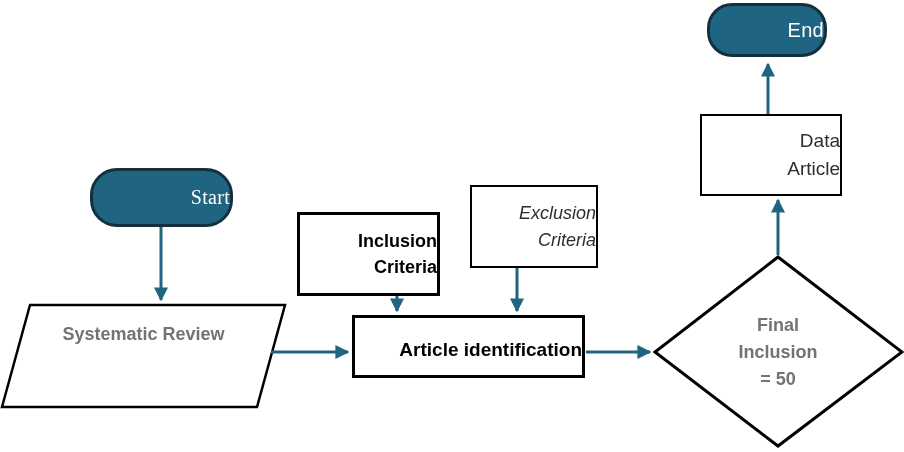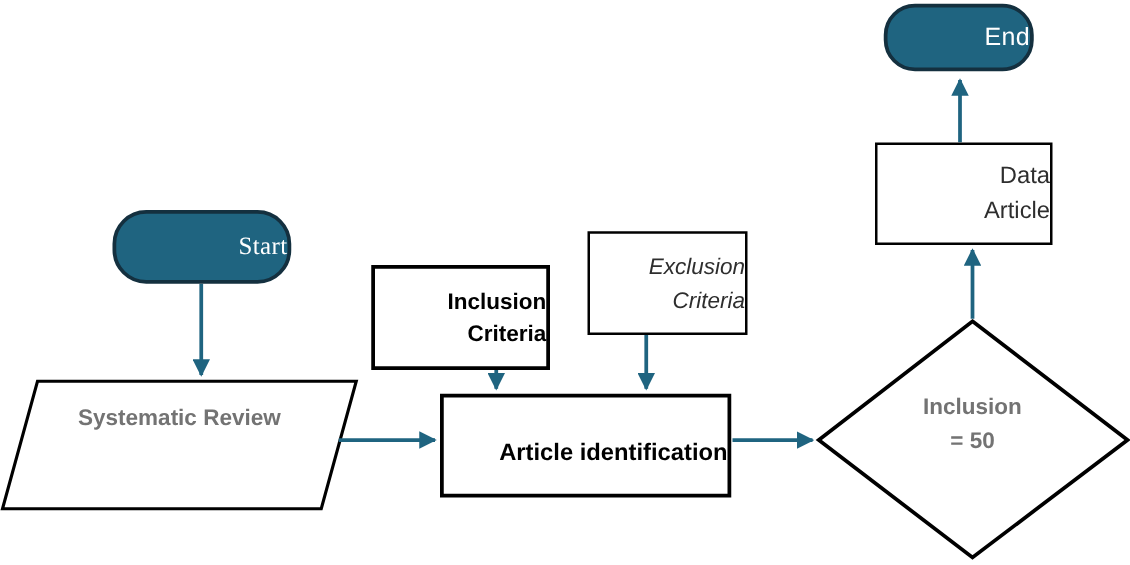--- a/index.html
+++ b/index.html
@@ -60,23 +60,23 @@
     font-weight: bold;
     font-size: 18px;
     line-height: 27px;
   }
   
   #node-start   { left: 90px;  top: 168px; width: 143px; height: 59px; border-radius: 27px; font-family: Liberation Serif, serif; }
   #node-end     { left: 707px; top: 3px;   width: 120px; height: 54px; border-radius: 25px; }
   #node-inclusion { left: 297px; top: 184px; width: 143px; height: 84px; margin-top: 28px; }
   #node-exclusion { left: 470px; top: 185px; width: 128px; height: 83px; font-style: italic; }
   #node-article {
-    left: 352px; top: 315px; width: 233px; height: 83px;
+    left: 352px; top: 315px; width: 233px; height: 63px;
     justify-content: flex-start;
-    padding-top: 31px;
+    padding-top: 18px;
     font-size: 19px;
   }
   #node-data-analysis { left: 700px; top: 114px; width: 142px; height: 82px; font-size: 19px; }
   #label-parallelogram { left: 15px;  top: 321px; width: 257px; }
   #label-diamond       { left: 703px; top: 312px; width: 150px; }
   .line { display: block; }
 </style>
 </head>
 <body>
 
@@ -122,20 +122,21 @@
   <div id="node-exclusion" class="node proc thin">
     <span class="line">Exclusion</span>
     <span class="line">Criteria</span>
   </div>
 
   <div id="node-article" class="node proc">
     <span>Article identification</span>
   </div>
 
   <div id="label-diamond" class="label">
+    <span class="line">Final</span>
     <span class="line">Inclusion</span>
     <span class="line">= 50</span>
   </div>
 
   <div id="node-data-analysis" class="node proc thin">
     <span class="line">Data</span>
     <span class="line">Article</span>
   </div>
 
 </div>

